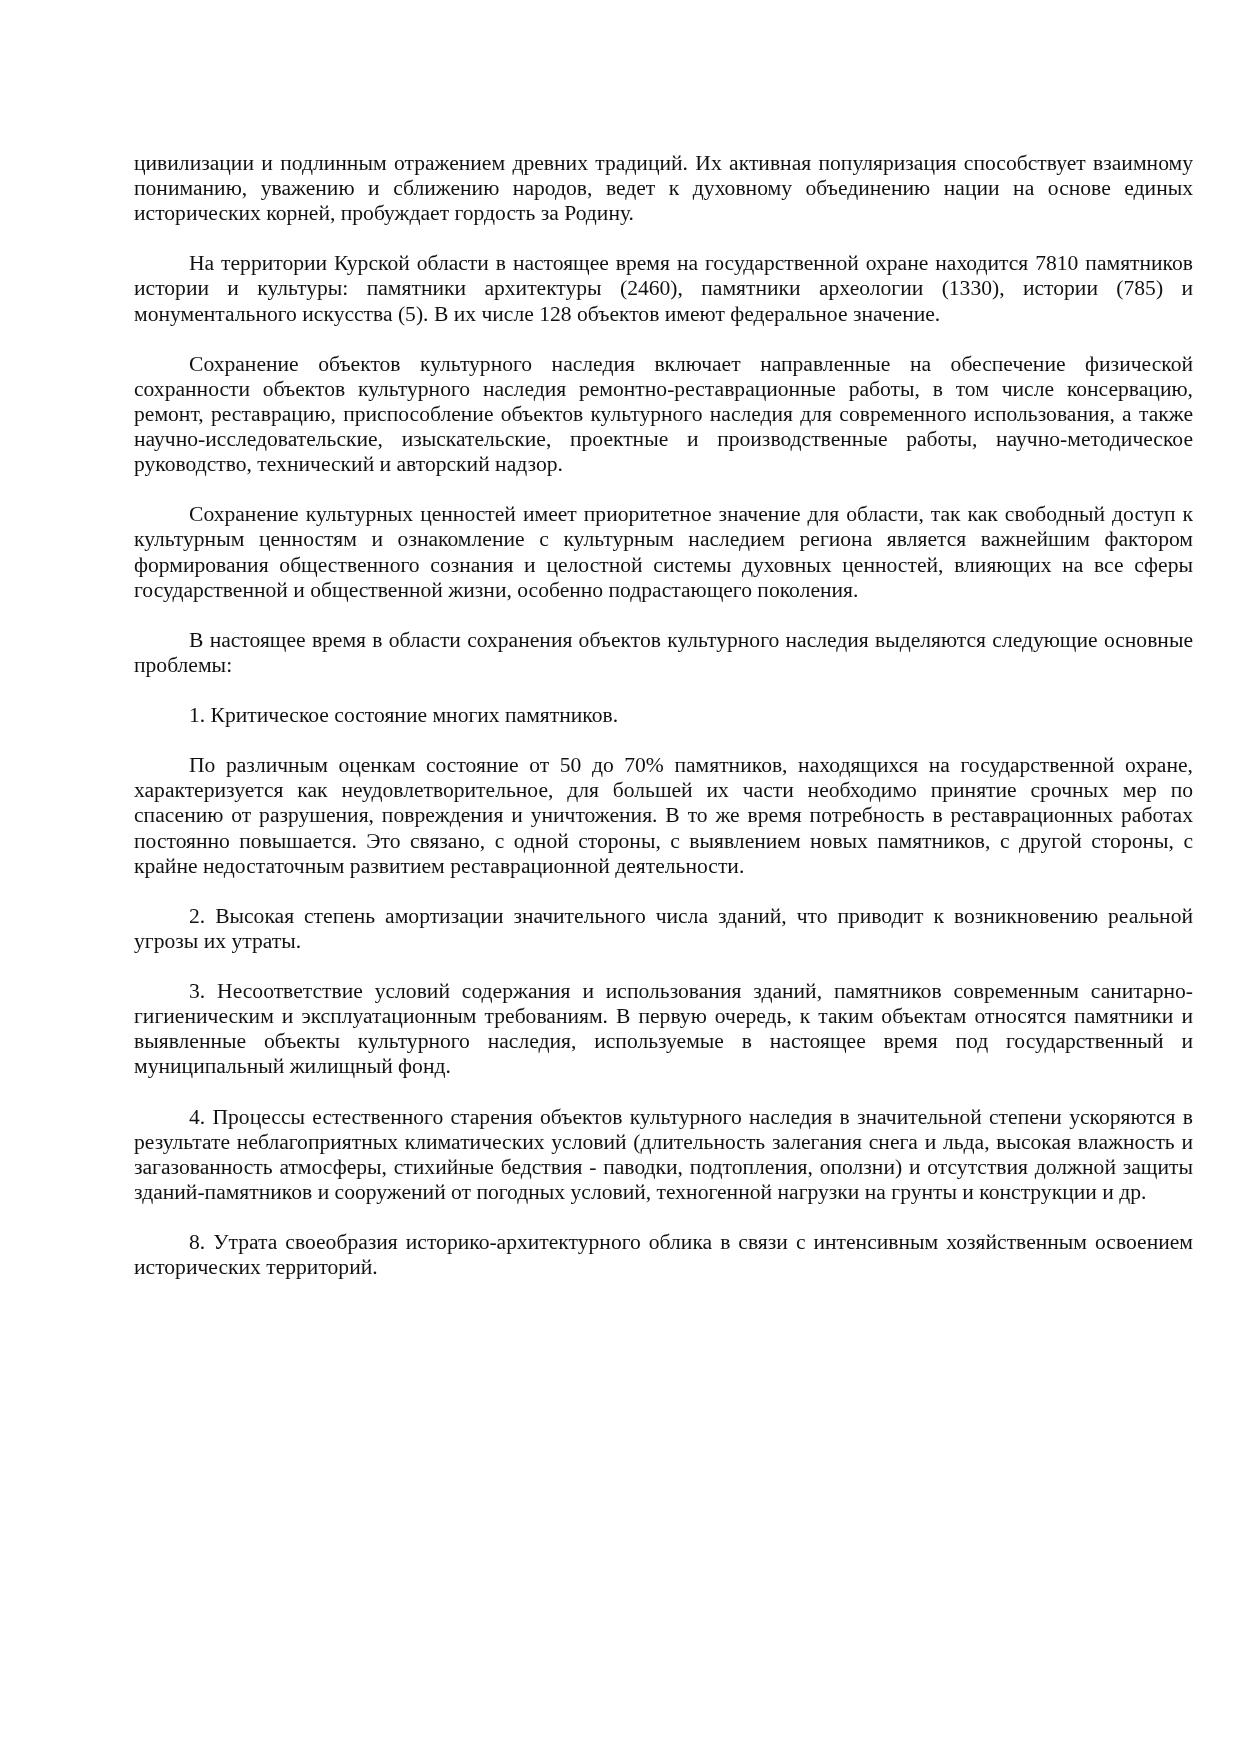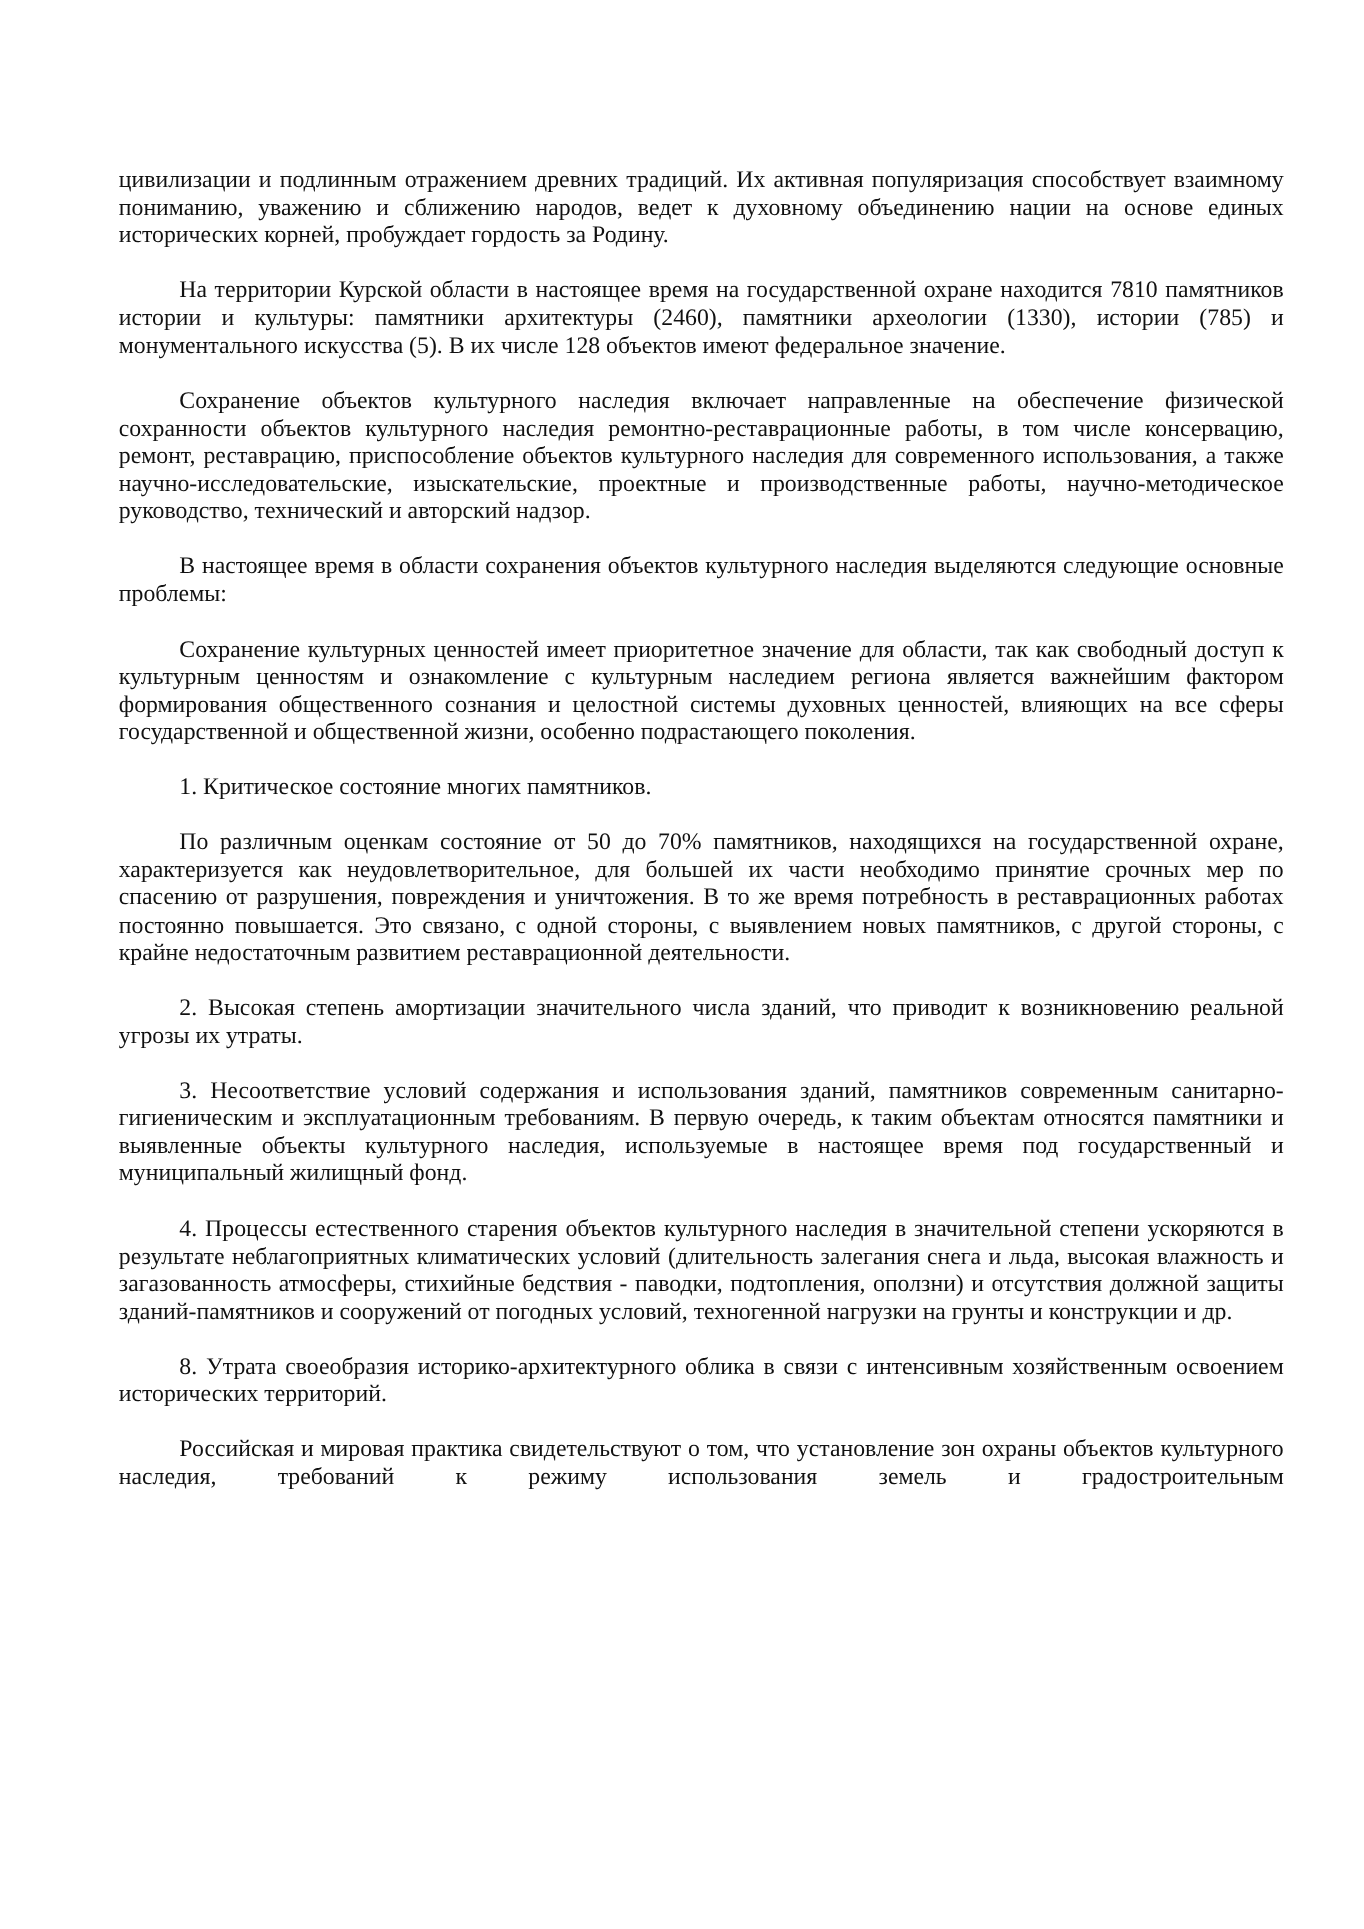--- a/index.html
+++ b/index.html
@@ -8,21 +8,21 @@
       background: #ffffff;
     }
     body {
       width: 1240px;
       height: 1754px;
       position: relative;
       overflow: hidden;
     }
     .page {
       position: absolute;
-      left: 108px;
+      left: 134px;
       top: 151px;
       width: 1059px;
       font-family: "Liberation Serif", "DejaVu Serif", serif;
       font-size: 21.6px;
       line-height: 25.1px;
       color: #111111;
     }
     .para {
       margin: 0 0 25.1px 0;
       text-align: justify;
@@ -33,22 +33,21 @@
       text-indent: 0;
     }
   </style>
 </head>
 <body>
 
 <div class="page">
   <p class="para no-indent">цивилизации и подлинным отражением древних традиций. Их активная популяризация способствует взаимному пониманию, уважению и сближению народов, ведет к духовному объединению нации на основе единых исторических корней, пробуждает гордость за Родину.</p>
   <p class="para">На территории Курской области в настоящее время на государственной охране находится 7810 памятников истории и культуры: памятники архитектуры (2460), памятники археологии (1330), истории (785) и монументального искусства (5). В их числе 128 объектов имеют федеральное значение.</p>
   <p class="para">Сохранение объектов культурного наследия включает направленные на обеспечение физической сохранности объектов культурного наследия ремонтно-реставрационные работы, в том числе консервацию, ремонт, реставрацию, приспособление объектов культурного наследия для современного использования, а также научно-исследовательские, изыскательские, проектные и производственные работы, научно-методическое руководство, технический и авторский надзор.</p>
+  <p class="para">Сохранение культурных ценностей имеет приоритетное значение для области, так как свободный доступ к культурным ценностям и ознакомление с культурным наследием региона является важнейшим фактором формирования общественного сознания и целостной системы духовных ценностей, влияющих на все сферы государственной и общественной жизни, особенно подрастающего поколения.</p>
   <p class="para">В настоящее время в области сохранения объектов культурного наследия выделяются следующие основные проблемы:</p>
-  <p class="para">Сохранение культурных ценностей имеет приоритетное значение для области, так как свободный доступ к культурным ценностям и ознакомление с культурным наследием региона является важнейшим фактором формирования общественного сознания и целостной системы духовных ценностей, влияющих на все сферы государственной и общественной жизни, особенно подрастающего поколения.</p>
   <p class="para">1. Критическое состояние многих памятников.</p>
   <p class="para">По различным оценкам состояние от 50 до 70% памятников, находящихся на государственной охране, характеризуется как неудовлетворительное, для большей их части необходимо принятие срочных мер по спасению от разрушения, повреждения и уничтожения. В то же время потребность в реставрационных работах постоянно повышается. Это связано, с одной стороны, с выявлением новых памятников, с другой стороны, с крайне недостаточным развитием реставрационной деятельности.</p>
   <p class="para">2. Высокая степень амортизации значительного числа зданий, что приводит к возникновению реальной угрозы их утраты.</p>
   <p class="para">3. Несоответствие условий содержания и использования зданий, памятников современным санитарно-гигиеническим и эксплуатационным требованиям. В первую очередь, к таким объектам относятся памятники и выявленные объекты культурного наследия, используемые в настоящее время под государственный и муниципальный жилищный фонд.</p>
   <p class="para">4. Процессы естественного старения объектов культурного наследия в значительной степени ускоряются в результате неблагоприятных климатических условий (длительность залегания снега и льда, высокая влажность и загазованность атмосферы, стихийные бедствия - паводки, подтопления, оползни) и отсутствия должной защиты зданий-памятников и сооружений от погодных условий, техногенной нагрузки на грунты и конструкции и др.</p>
   <p class="para">8. Утрата своеобразия историко-архитектурного облика в связи с интенсивным хозяйственным освоением исторических территорий.</p>
-  <p class="para" style="text-align-last: justify;">Российская и мировая практика свидетельствуют о том, что установление зон охраны объектов культурного наследия, требований к режиму использования земель и градостроительным</p>
 </div>
 
 </body></html>

